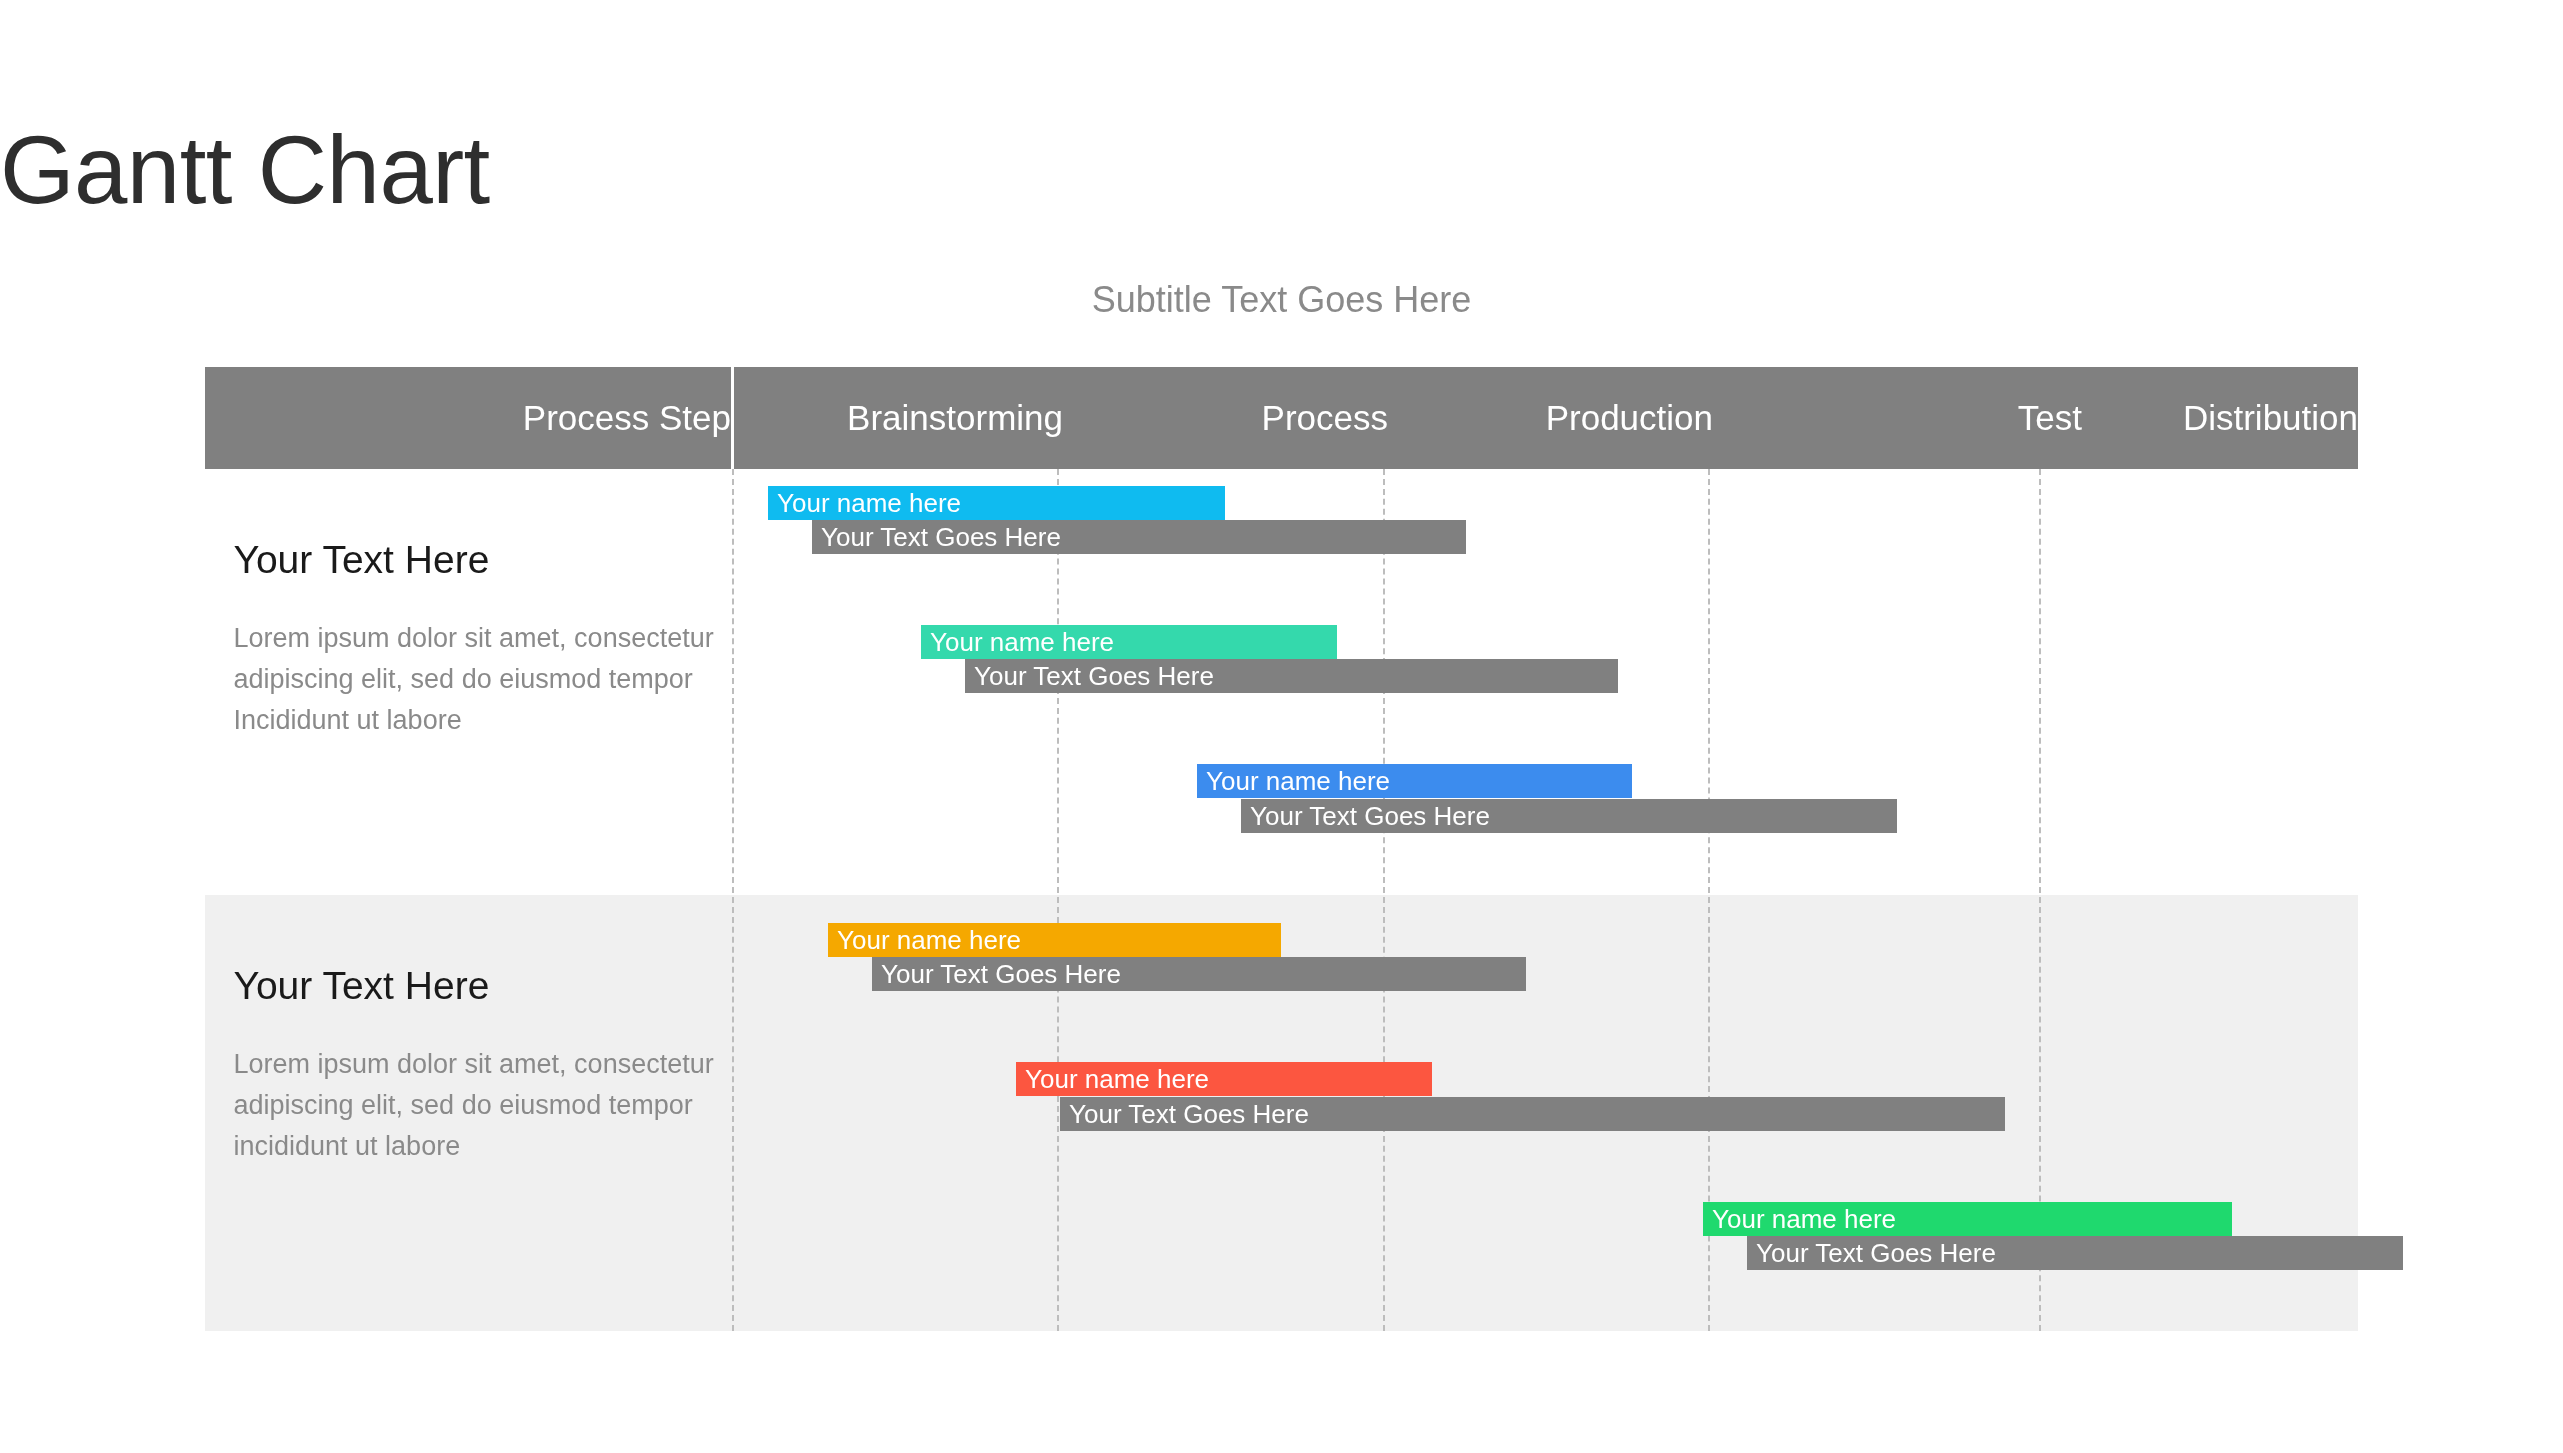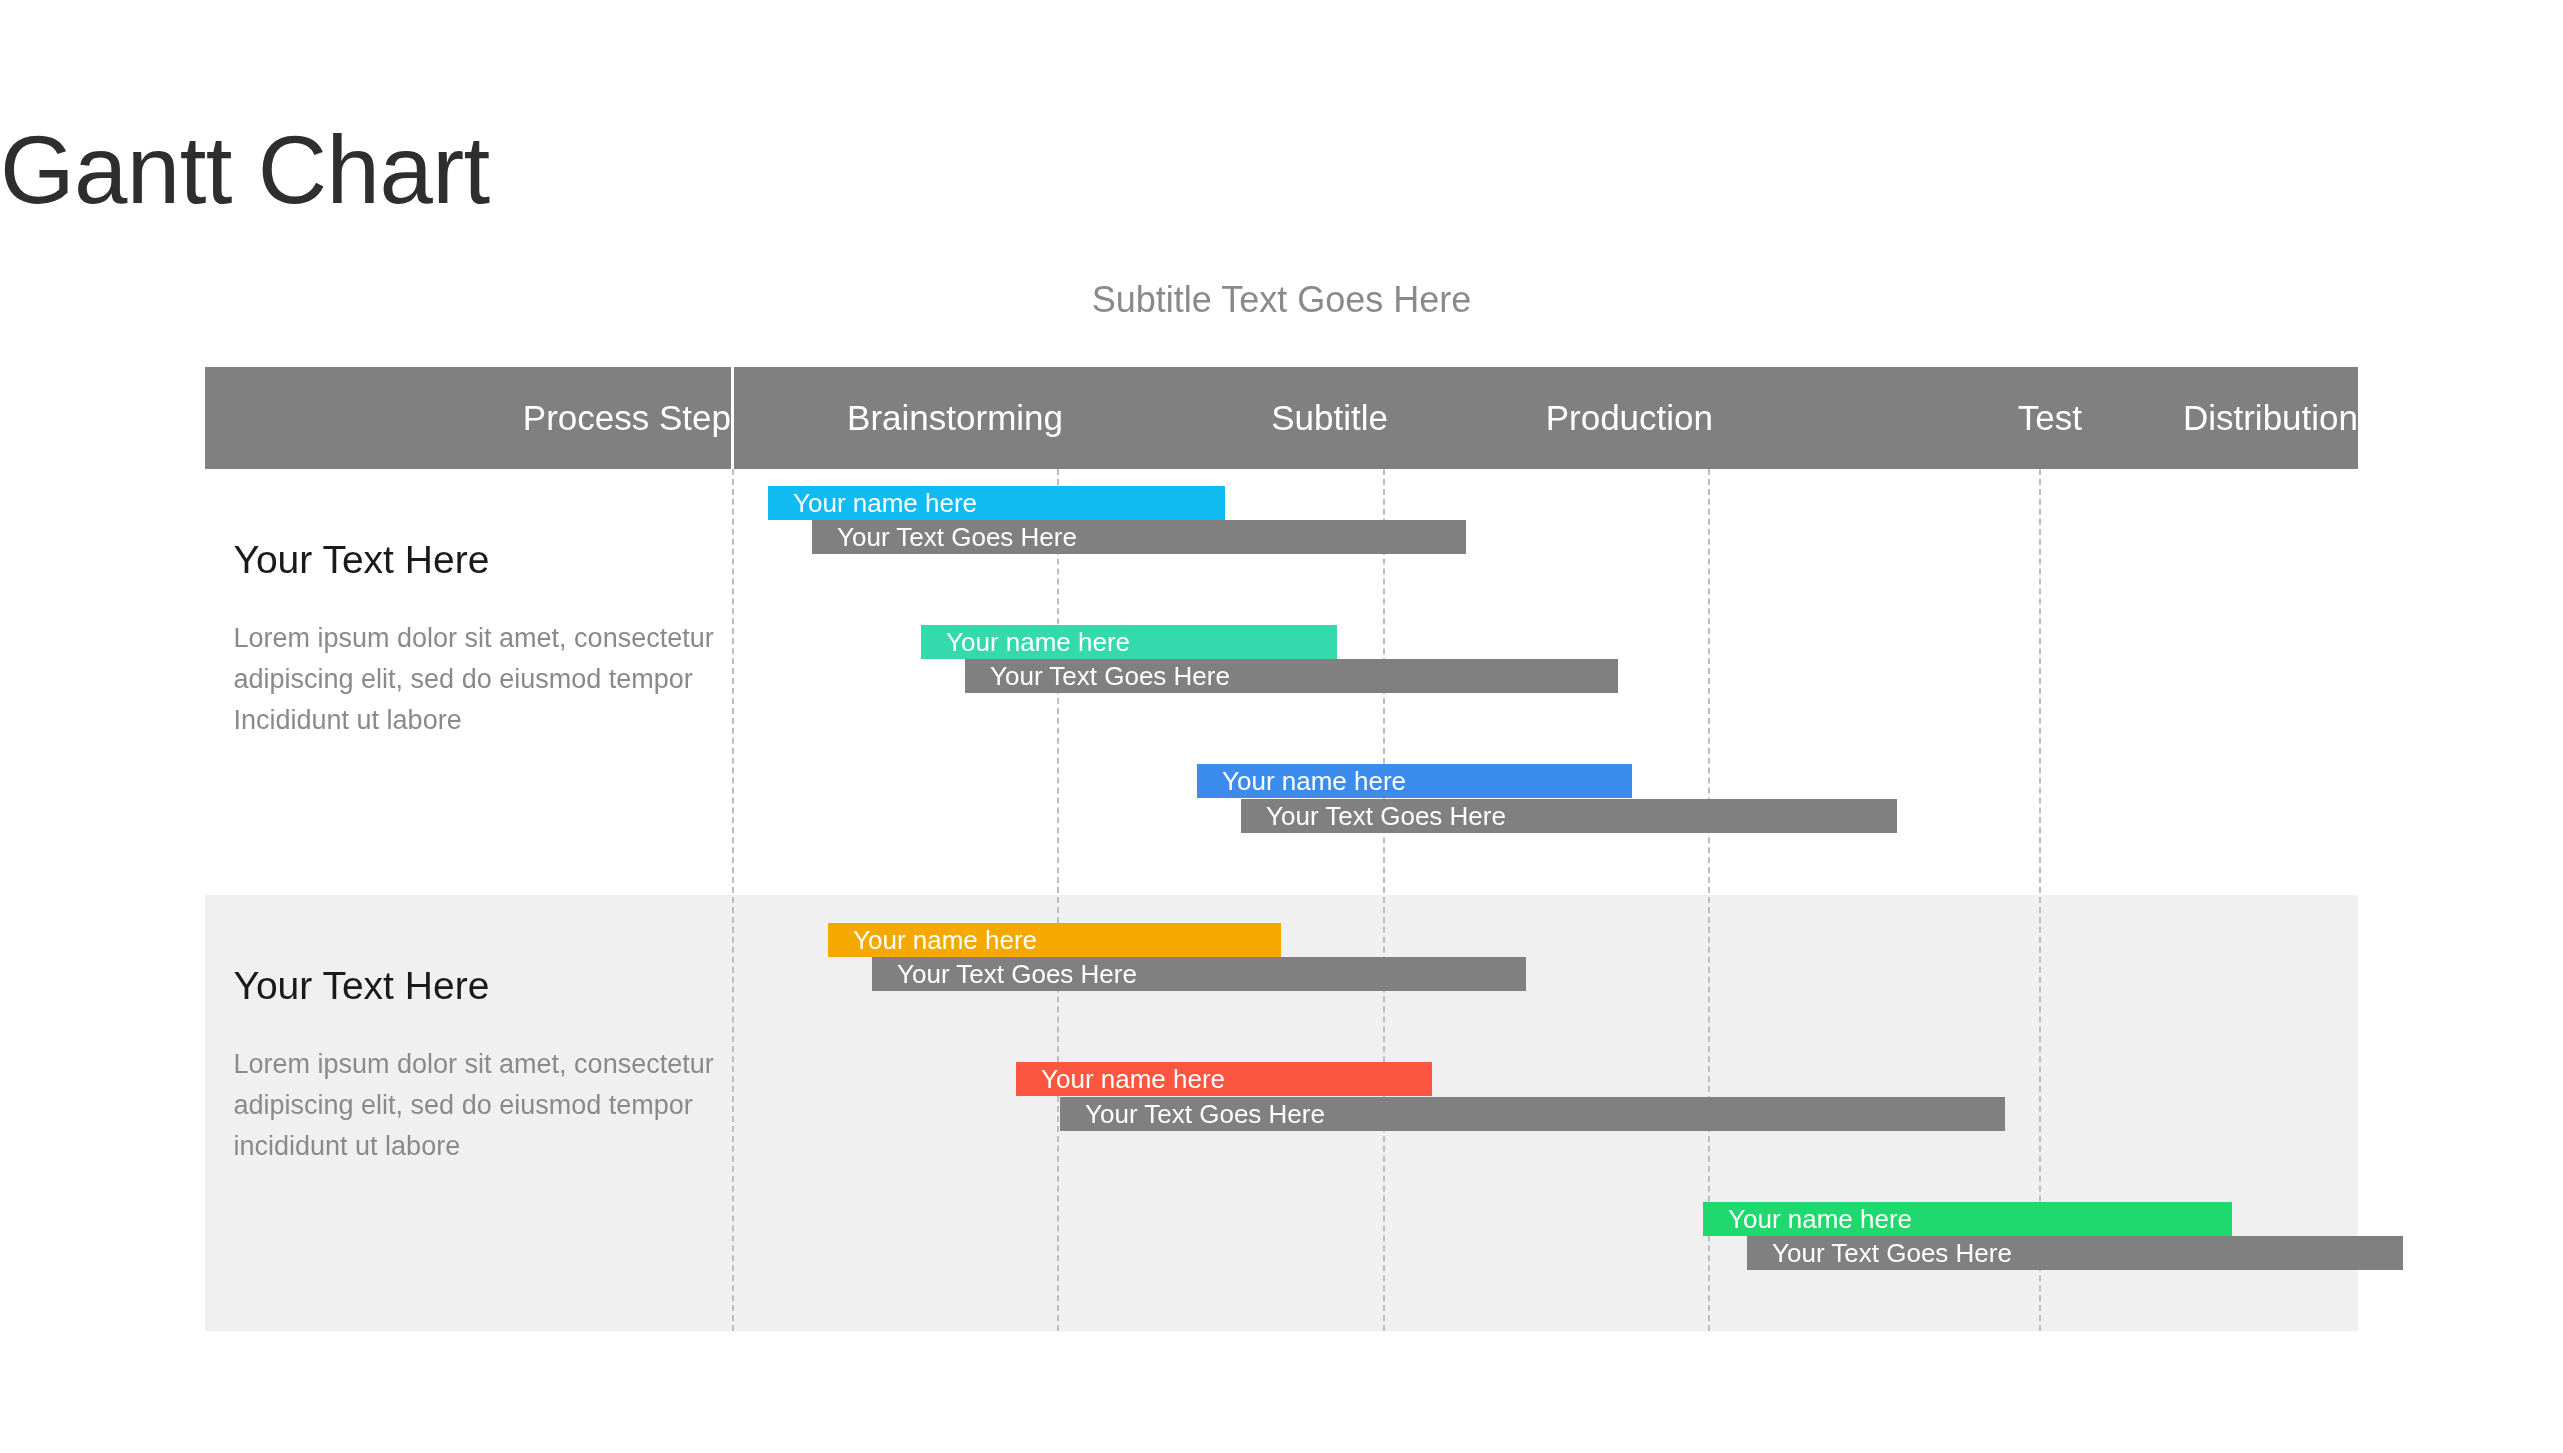--- a/index.html
+++ b/index.html
@@ -124,40 +124,40 @@
     position: absolute;
     height: 34px;
     display: flex;
     align-items: center;
     overflow: hidden;
   }
   .bar span {
     color: #ffffff;
     font-size: 26px;
     line-height: 1;
-    padding-left: 25px;
+    padding-left: 9px;
     white-space: nowrap;
   }
   .bar.gray { background: #808080; margin-left: 44px; }
 </style>
 </head>
 <body>
 
 <div class="slide">
 
   <div class="title">Gantt Chart</div>
   <div class="subtitle">Subtitle Text Goes Here</div>
 
   <div class="table">
 
     <div class="header-row">
       <div class="hdr-cell" style="left:0px;width:526px;">Process Step</div>
       <div class="hdr-split"></div>
       <div class="hdr-cell" style="left:529px;width:329px;">Brainstorming</div>
-      <div class="hdr-cell" style="left:858px;width:325px;">Subtitle</div>
+      <div class="hdr-cell" style="left:858px;width:325px;">Process</div>
       <div class="hdr-cell" style="left:1183px;width:325px;">Production</div>
       <div class="hdr-cell" style="left:1552px;width:325px;">Test</div>
       <div class="hdr-cell" style="left:1833px;width:320px;">Distribution</div>
     </div>
 
     <div class="body-area">
 
       <div class="band-1"></div>
       <div class="band-2"></div>
 

